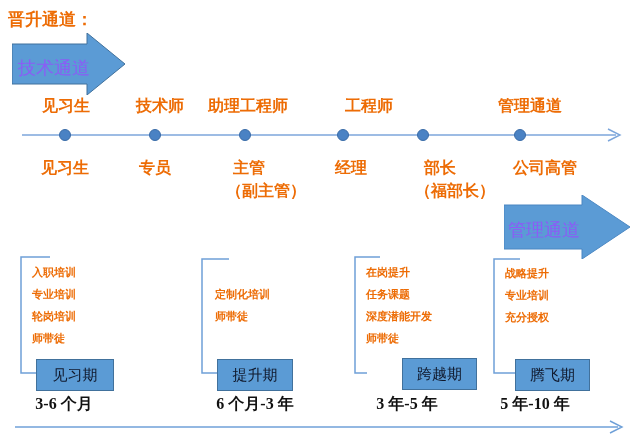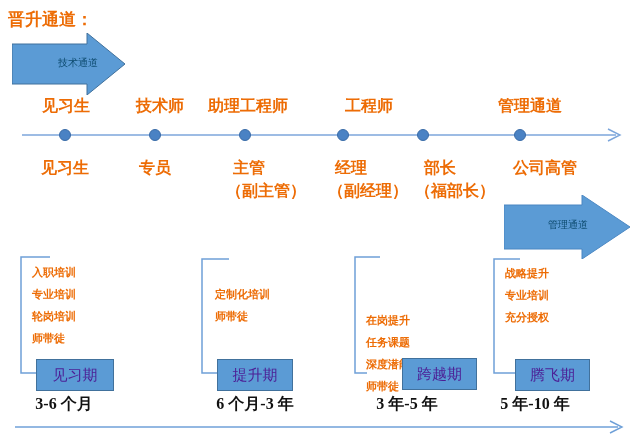--- a/index.html
+++ b/index.html
@@ -3,28 +3,28 @@
 <meta charset="utf-8">
 <style>
   html,body{margin:0;padding:0;background:#fff;}
   .canvas{
     position:relative;width:635px;height:438px;background:#fff;overflow:hidden;
     font-family:"Liberation Sans","DejaVu Sans",sans-serif;
   }
   .abs{position:absolute;}
   .orange{color:var(--orange,#ED6C05);font-weight:bold;}
   .title{left:8px;top:8px;font-size:17px;}
-  .channel-label{font-size:10px;color:#0c4a6e;text-align:right;}
+  .channel-label{font-size:18px;color:#8b5cf6;text-align:left;}
   .stage-top{top:96px;width:120px;text-align:center;font-size:16px;white-space:nowrap;}
   .stage-mgmt{top:156px;font-size:16px;line-height:23px;white-space:nowrap;}
   .stage-mgmt.center{text-align:center;}
   .phase-items{font-size:11px;line-height:22px;white-space:nowrap;}
   .period-box{
     background:var(--bluefill,#5B9BD5);border:1px solid var(--blueborder,#41719C);
-    color:#4c1d95;font-size:15px;text-align:center;line-height:30px;height:30px;
+    color:#0f172a;font-size:15px;text-align:center;line-height:30px;height:30px;
   }
   .duration{width:100px;text-align:center;font-size:16px;font-weight:bold;color:#111;
     font-family:"Liberation Serif","DejaVu Serif",serif;white-space:nowrap;}
   svg{display:block;}
 </style>
 </head>
 <body>
 
 <div class="canvas">
 
@@ -57,21 +57,20 @@
   </div>
   <div class="abs orange stage-mgmt center" style="left:115px;width:80px;">
     <div>专员</div>
   </div>
   <div class="abs orange stage-mgmt" style="left:226px;width:110px;">
     <div style="padding-left:7px;">主管</div>
     <div>（副主管）</div>
   </div>
   <div class="abs orange stage-mgmt" style="left:328px;width:110px;">
     <div style="padding-left:7px;">经理</div>
-    <div>（副经理）</div>
   </div>
   <div class="abs orange stage-mgmt" style="left:415px;width:110px;">
     <div style="padding-left:9px;">部长</div>
     <div>（福部长）</div>
   </div>
   <div class="abs orange stage-mgmt center" style="left:495px;width:100px;">
     <div>公司高管</div>
   </div>
 
   <svg class="abs" style="left:504px;top:195px;" width="126" height="64">
@@ -95,21 +94,21 @@
   <div class="abs orange phase-items" style="left:32px;top:261px;">
     <div>入职培训</div>
     <div>专业培训</div>
     <div>轮岗培训</div>
     <div>师带徒</div>
   </div>
   <div class="abs orange phase-items" style="left:215px;top:283px;">
     <div>定制化培训</div>
     <div>师带徒</div>
   </div>
-  <div class="abs orange phase-items" style="left:366px;top:261px;margin-top:48px;">
+  <div class="abs orange phase-items" style="left:366px;top:261px;">
     <div>在岗提升</div>
     <div>任务课题</div>
     <div>深度潜能开发</div>
     <div>师带徒</div>
   </div>
   <div class="abs orange phase-items" style="left:505px;top:262px;">
     <div>战略提升</div>
     <div>专业培训</div>
     <div>充分授权</div>
   </div>

